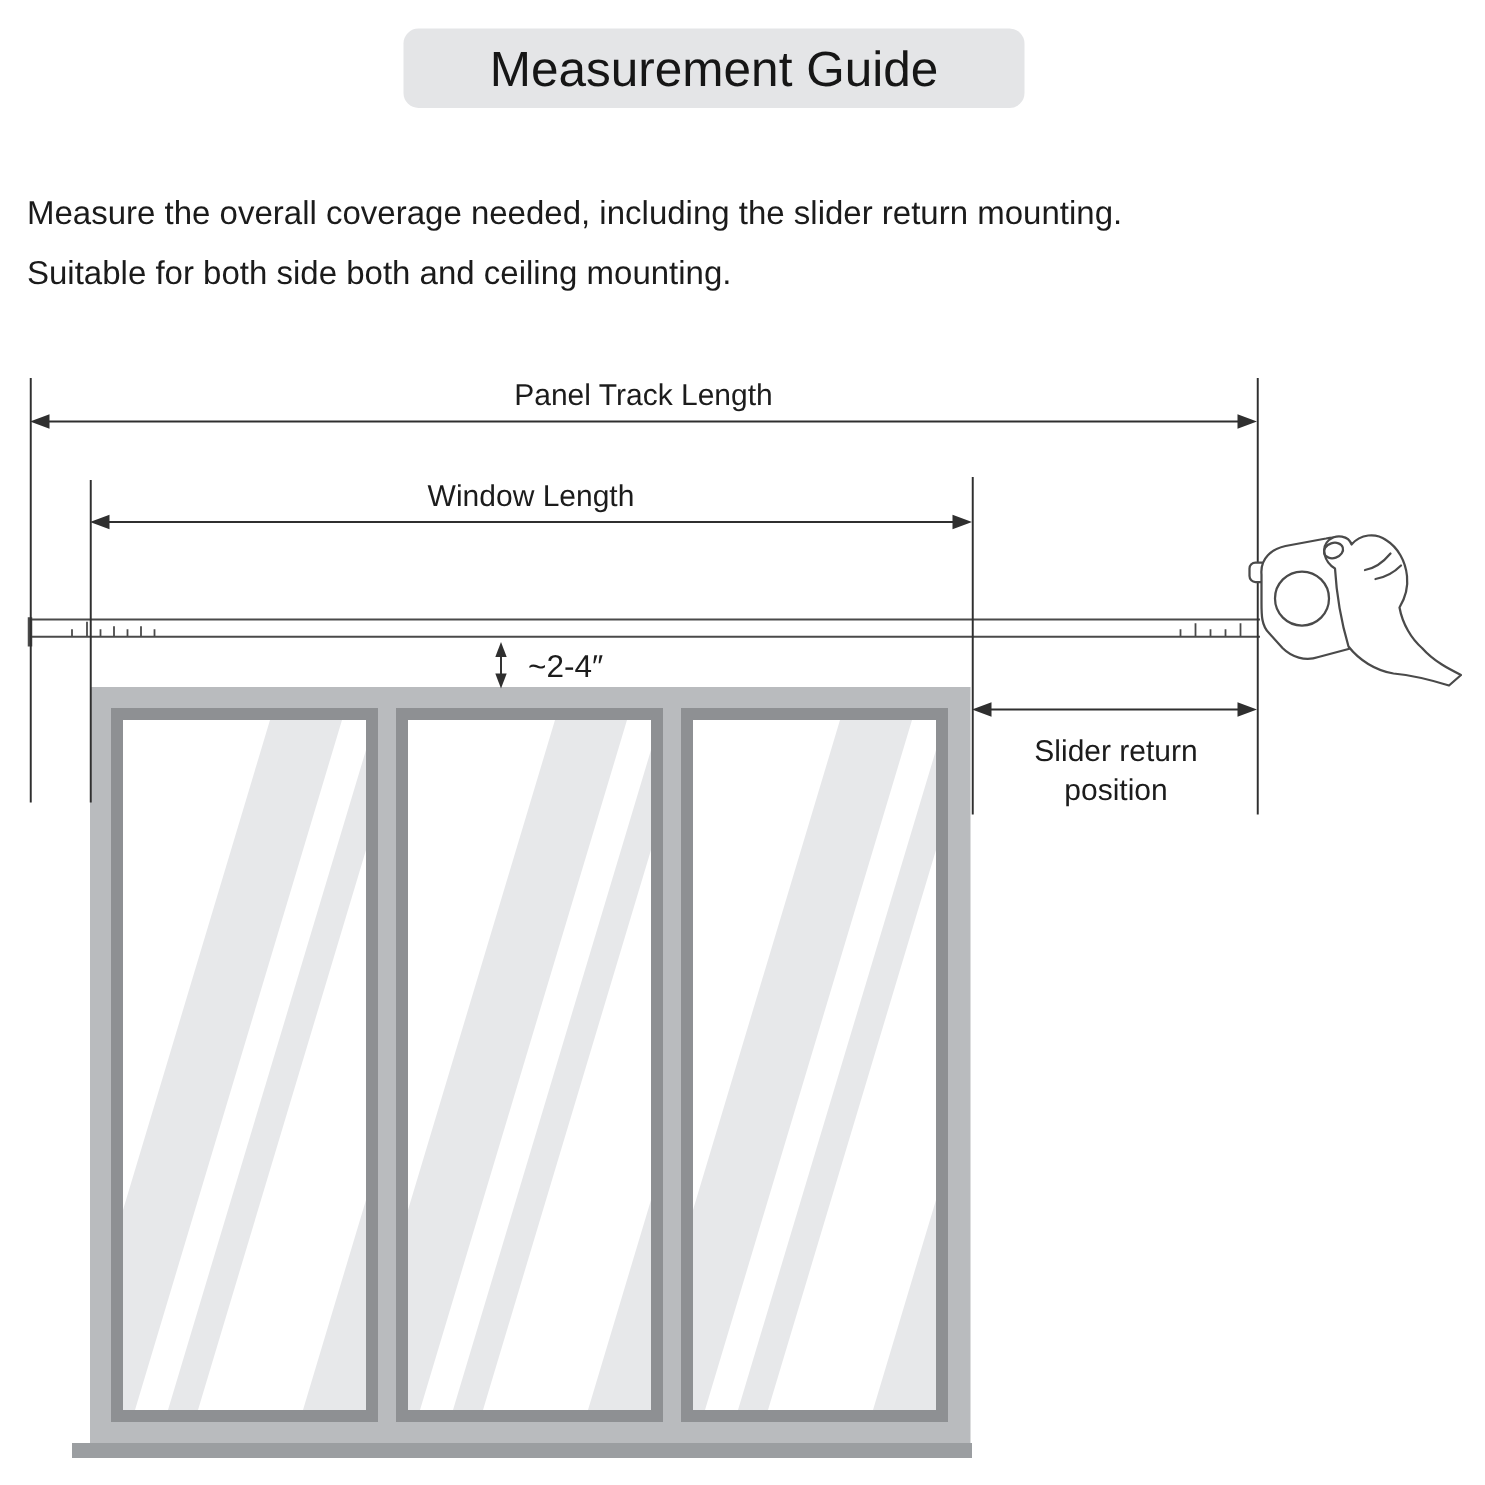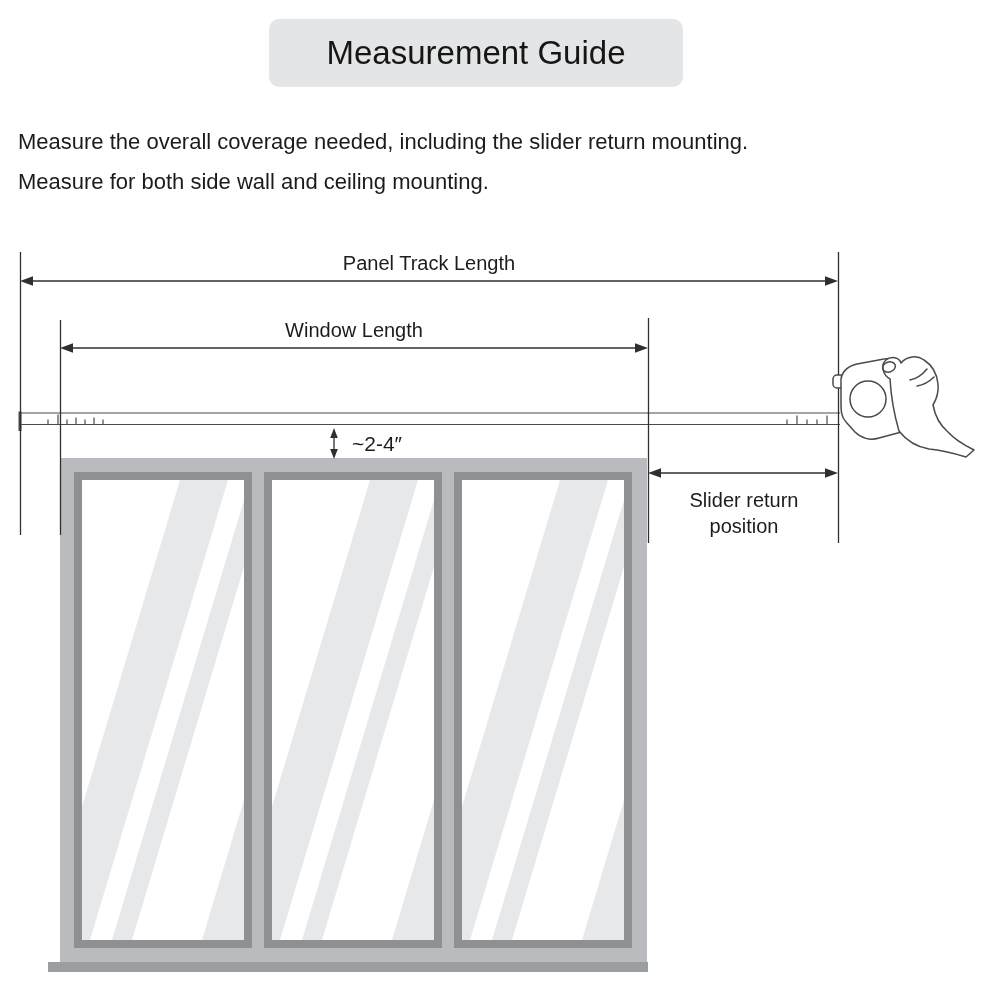--- a/index.html
+++ b/index.html
@@ -6,21 +6,21 @@
   body {
     width: 990px; height: 990px;
     background: #ffffff;
     font-family: "Liberation Sans", sans-serif;
     position: relative;
     overflow: hidden;
   }
   .title-badge {
     position: absolute;
     left: 269px; top: 19px;
-    width: 414px; height: 68px;
+    width: 414px; height: 53px;
     background: #e4e5e7;
     border-radius: 10px;
     display: flex; align-items: center; justify-content: center;
     font-size: 33px;
     color: #161616;
   }
   .intro {
     position: absolute;
     left: 18px; top: 122px;
     font-size: 22px;
@@ -33,21 +33,21 @@
   }
   .dim-label { fill: #1c1c1c; }
 </style>
 </head>
 <body>
 
 <div class="title-badge">Measurement Guide</div>
 
 <div class="intro">
   <div>Measure the overall coverage needed, including the slider return mounting.</div>
-  <div>Measure for both side wall and ceiling mounting.</div>
+  <div>Suitable for both side both and ceiling mounting.</div>
 </div>
 
 <svg class="diagram" width="990" height="990" viewBox="0 0 990 990">
 
   <g>
     <rect x="60" y="458" width="587" height="504" fill="#b9bbbe"></rect>
     <rect x="48" y="962" width="600" height="10" fill="#9b9ea1"></rect>
 
     <g fill="#8e9093">
       <rect x="74" y="472" width="178" height="476"></rect>

